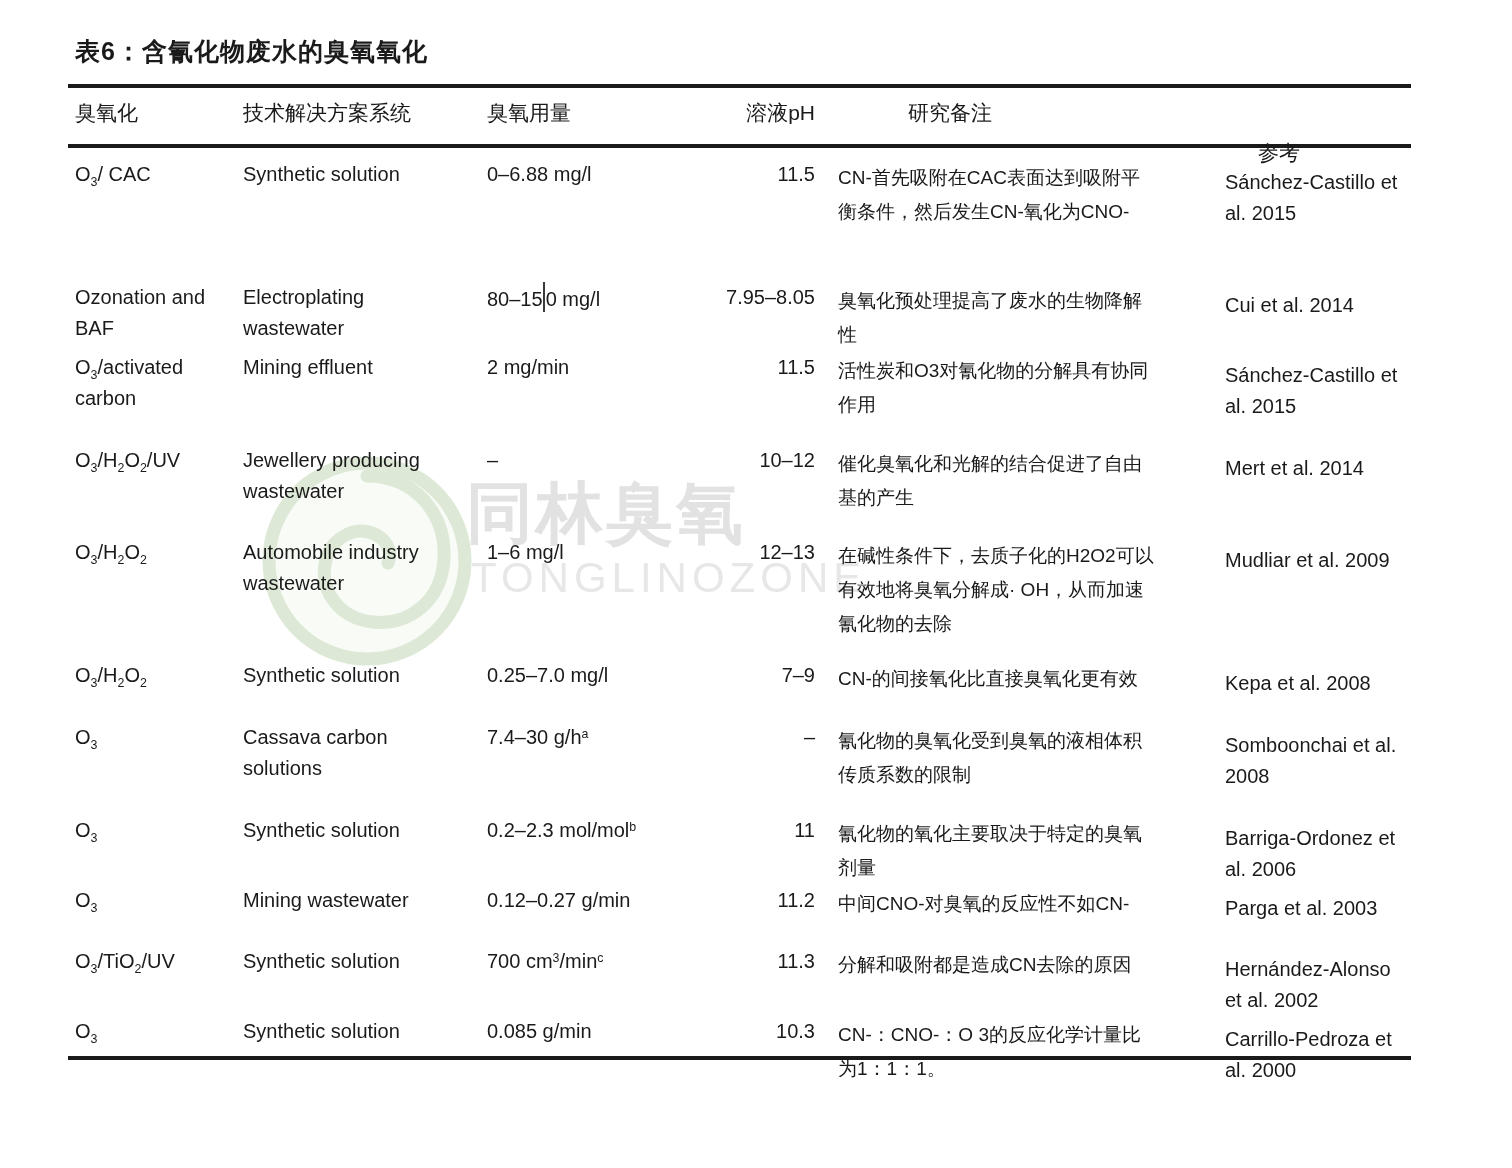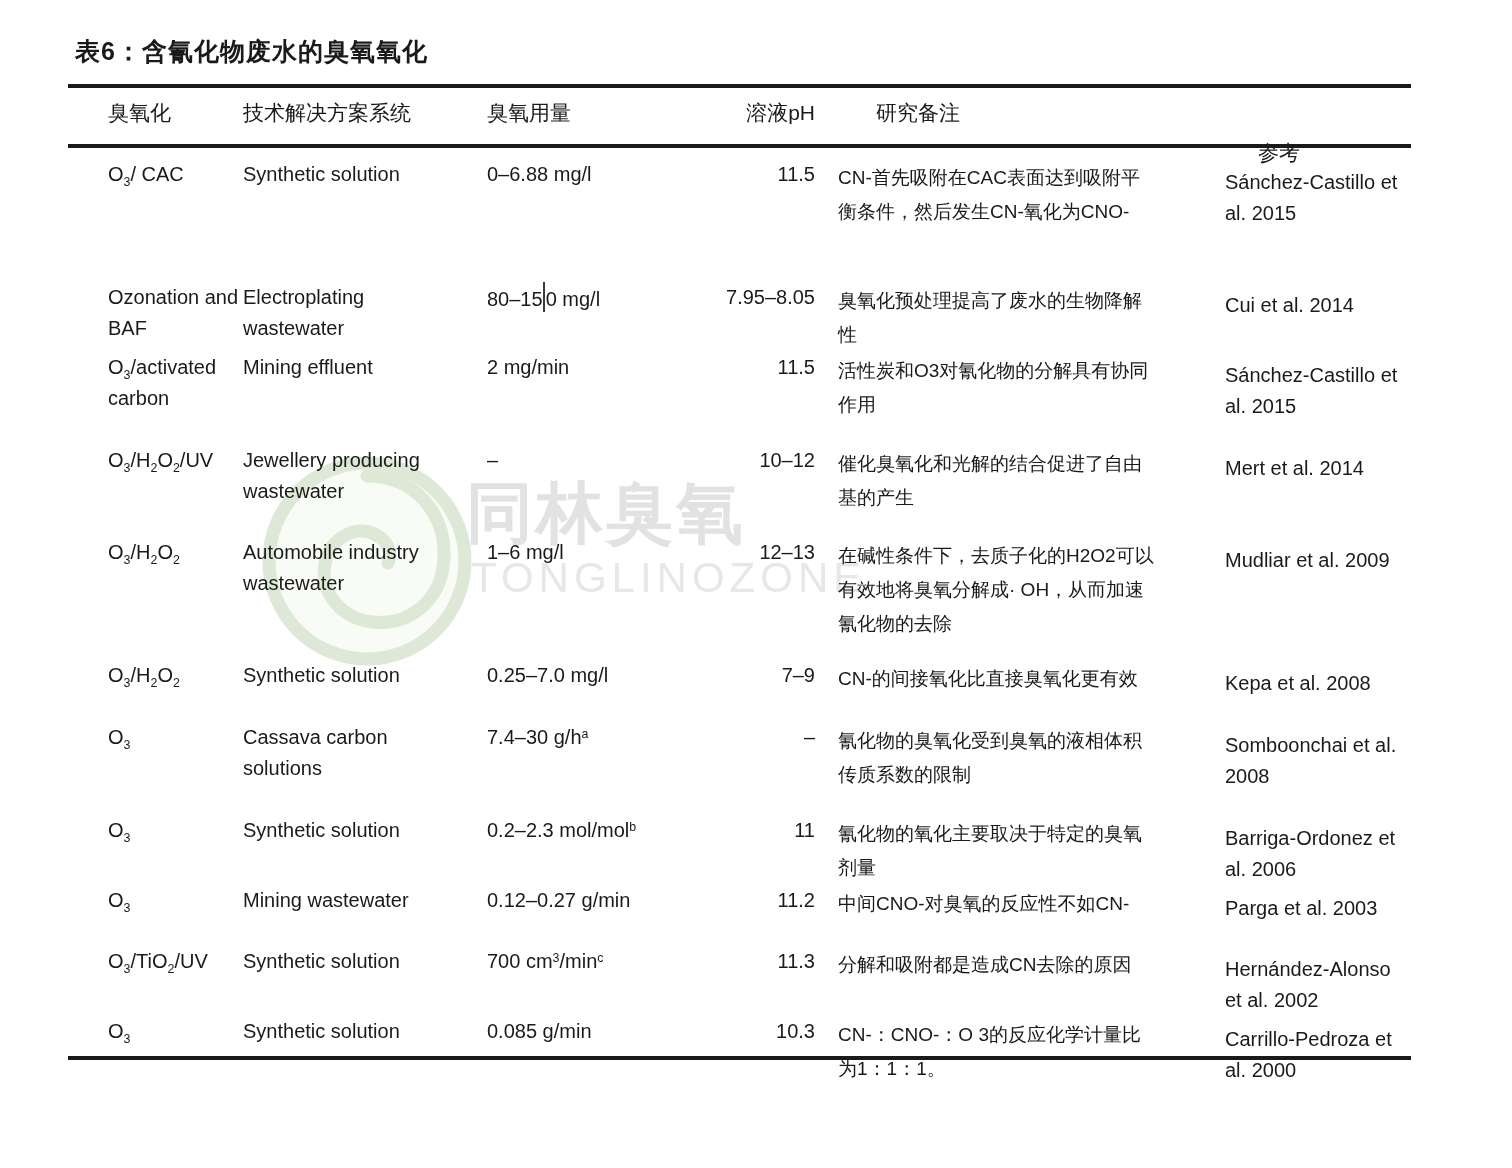--- a/index.html
+++ b/index.html
@@ -32,27 +32,27 @@
   .rule-top{top:84px;}
   .rule-mid{top:144px;}
   .rule-bottom{top:1056px;}
 
   
   .grid6{
     display:grid;
     grid-template-columns:175px 244px 200px 128px 410px 186px;
     align-items:start;
   }
-  .c1{padding-left:7px;margin-left:33px;}
+  .c1{padding-left:7px;}
   .c2{padding-right:30px;}
   .c4{text-align:right;}
   .c5{padding-left:23px;padding-right:71px;}
 
   .header-row{position:absolute;left:68px;top:99px;width:1343px;font-size:21px;font-weight:400;}
-  .header-row .c5{padding-left:61px;}
+  .header-row .c5{padding-left:93px;}
   .header-row .c6{padding-left:33px;margin-top:40px;}
 
   .rows{position:absolute;left:68px;top:159px;width:1343px;}
   .row{font-size:20px;line-height:31px;}
   .row .c5{font-size:19px;line-height:34px;padding-top:2px;}
   .row .c6{line-height:31px;margin-top:8px;}
   .row:nth-of-type(1){min-height:123px;}
   .row:nth-of-type(2){min-height:62px;}
   .row:nth-of-type(3){min-height:93px;}
   .row:nth-of-type(4){min-height:92px;}

